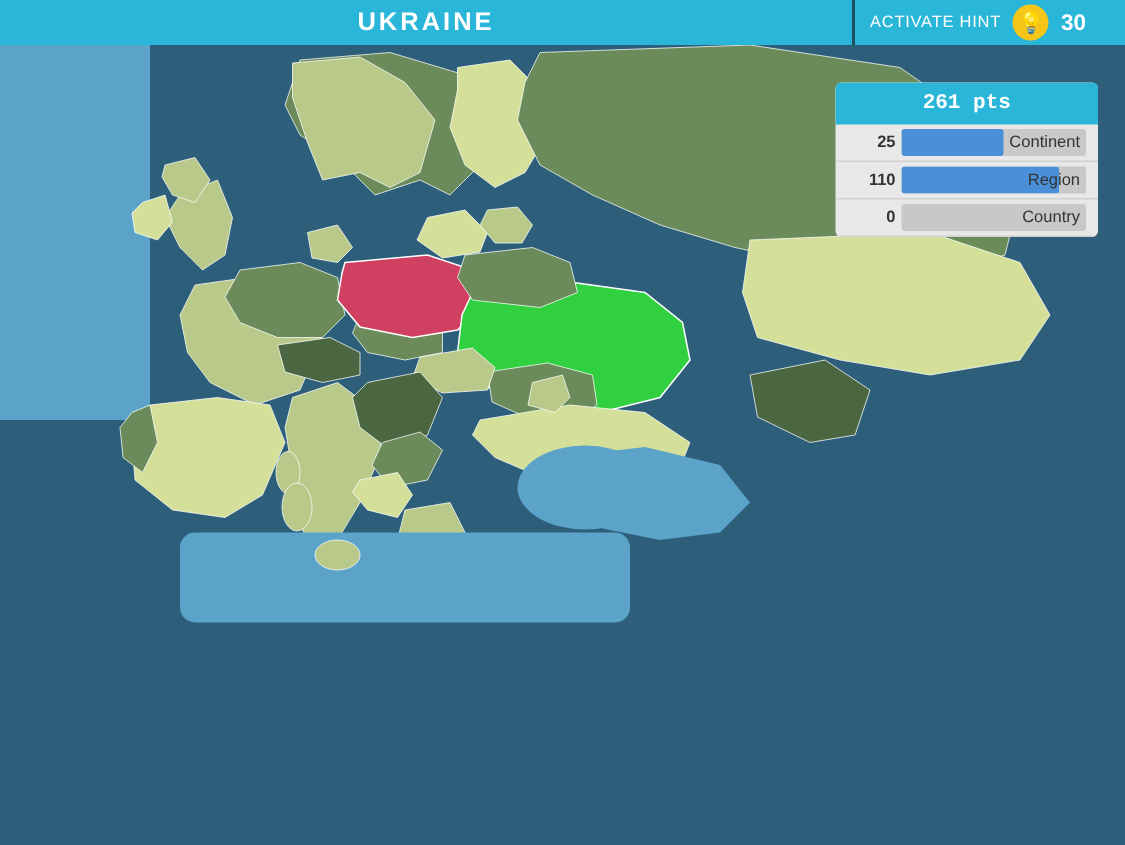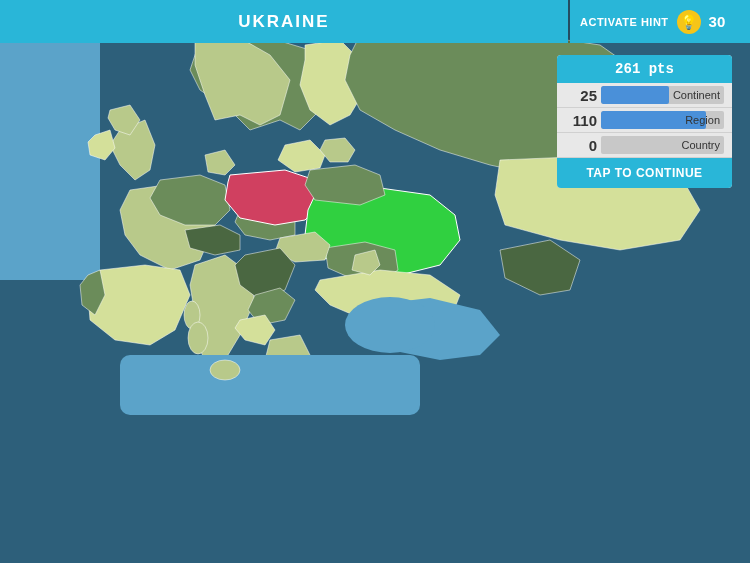--- a/index.html
+++ b/index.html
@@ -19,21 +19,21 @@
       width: 750px;
       height: 563px;
       overflow: hidden;
     }
 
     
     #header {
       position: absolute;
       top: 0; left: 0;
       width: 750px;
-      height: 43px;
+      height: 30px;
       display: flex;
       align-items: stretch;
       z-index: 10;
       justify-content: flex-end;
     }
 
     #country-title-bar {
       background: #29b6d8;
       flex: 1;
       display: flex;
@@ -81,21 +81,21 @@
     .score-row {
       display: flex;
       align-items: center;
       padding: 3px 8px;
       border-bottom: 1px solid #d0d0d0;
     }
 
     .score-num {
       width: 32px;
       text-align: right;
-      font-size: 15px;
+      font-size: 11px;
       font-weight: bold;
       color: #333;
       margin-right: 4px;
     }
 
     .score-bar-bg {
       flex: 1;
       height: 18px;
       background: #c8c8c8;
       border-radius: 2px;
@@ -162,21 +162,21 @@
   </style>
 </head>
 <body>
 
 <div id="header">
   <div id="country-title-bar">
     <span style="color:white; font-weight:bold; font-size:17px; letter-spacing:2px;">UKRAINE</span>
   </div>
   <div id="hint-divider"></div>
   <div id="hint-bar">
-    <button style="background:transparent; border:none; color:white; font-size:11px; font-weight:bold; letter-spacing:0.5px; cursor:pointer;">ACTIVATE HINT</button>
+    <button style="background:transparent; border:none; color:white; font-size:11px; font-weight:normal; letter-spacing:0.5px; cursor:pointer;">ACTIVATE HINT</button>
     <div class="hint-bulb">💡</div>
     <span style="color:white; font-weight:bold; font-size:15px;">30</span>
   </div>
 </div>
 
 <div id="map-container">
   <svg id="map-svg" viewBox="0 0 750 563" xmlns="http://www.w3.org/2000/svg">
 
     <rect width="750" height="563" class="water-dark"></rect>
 
@@ -274,14 +274,13 @@
 
   <div class="score-row">
     <span class="score-num">0</span>
     <div class="score-bar-bg">
       <div class="score-bar-fill" style="width:0%"></div>
       <span class="score-label">Country</span>
     </div>
   </div>
 
 
-  <div id="tap-continue">TAP TO CONTINUE</div>
 </div>
 
 </body></html>

